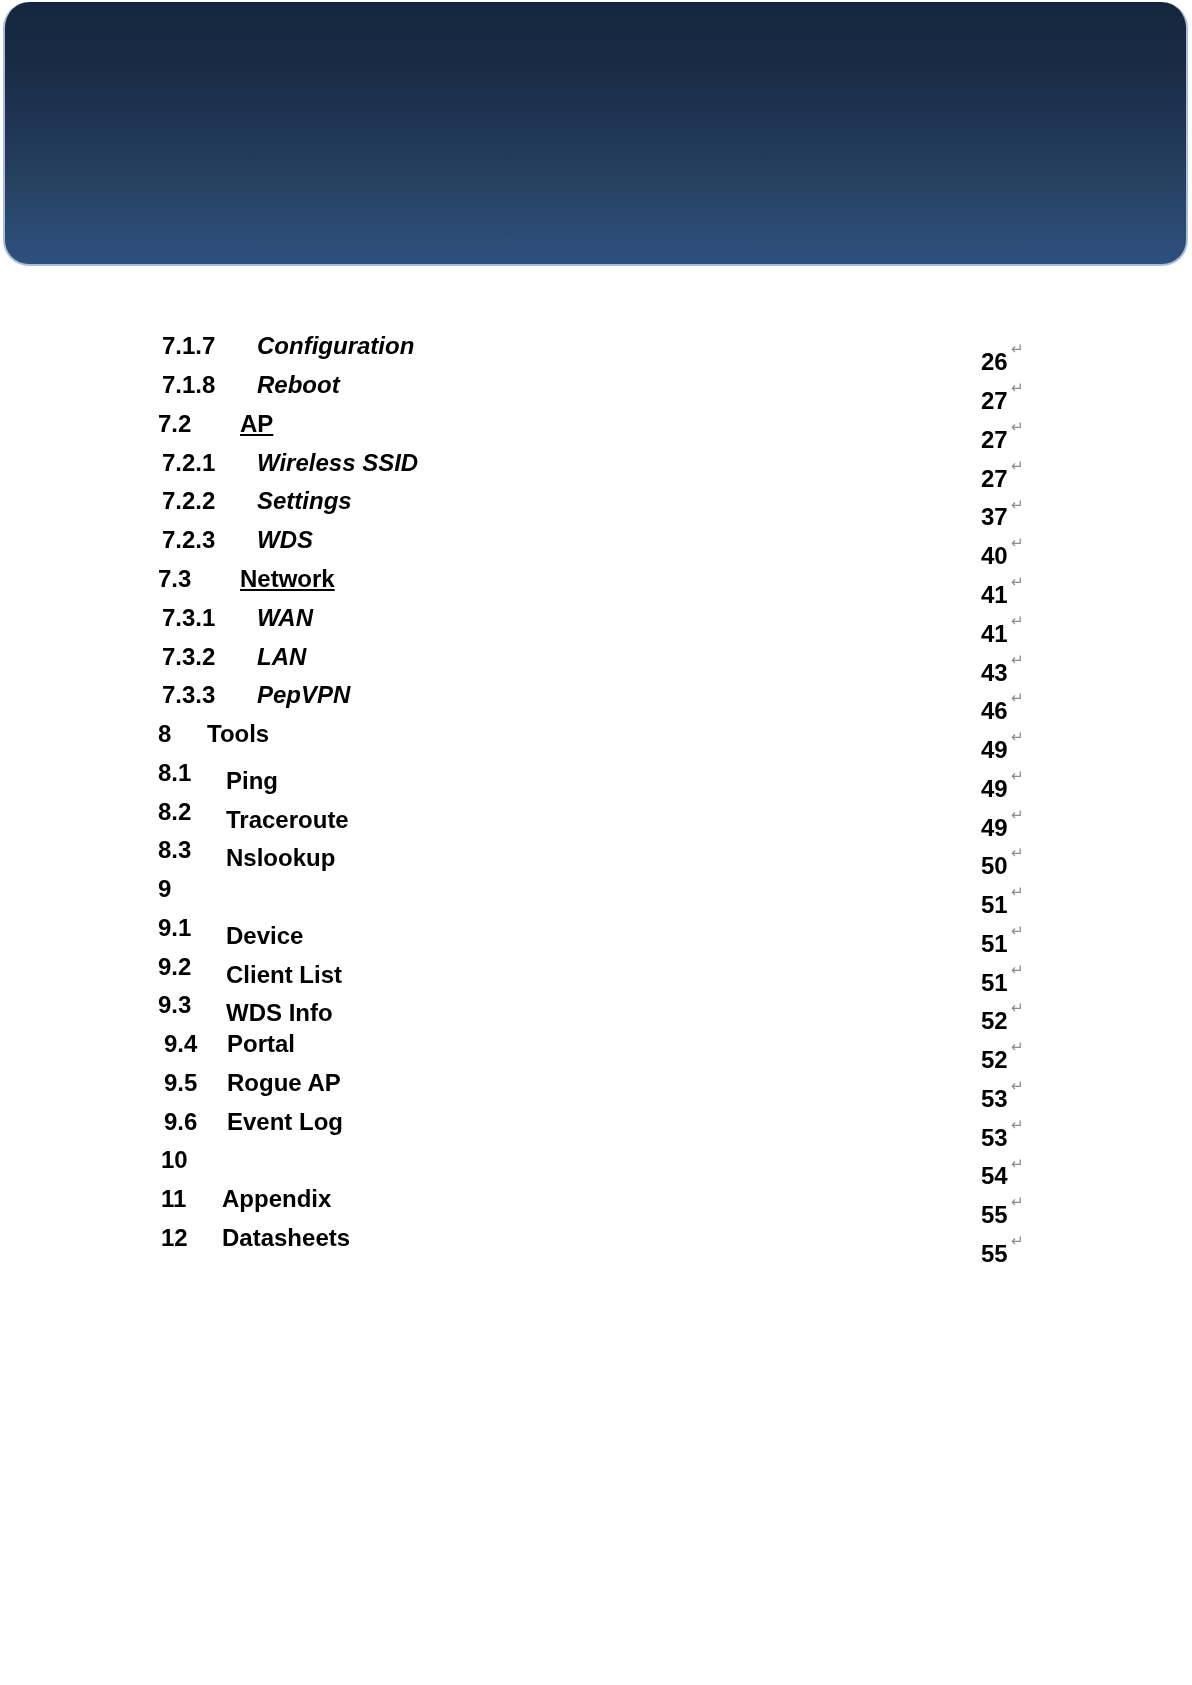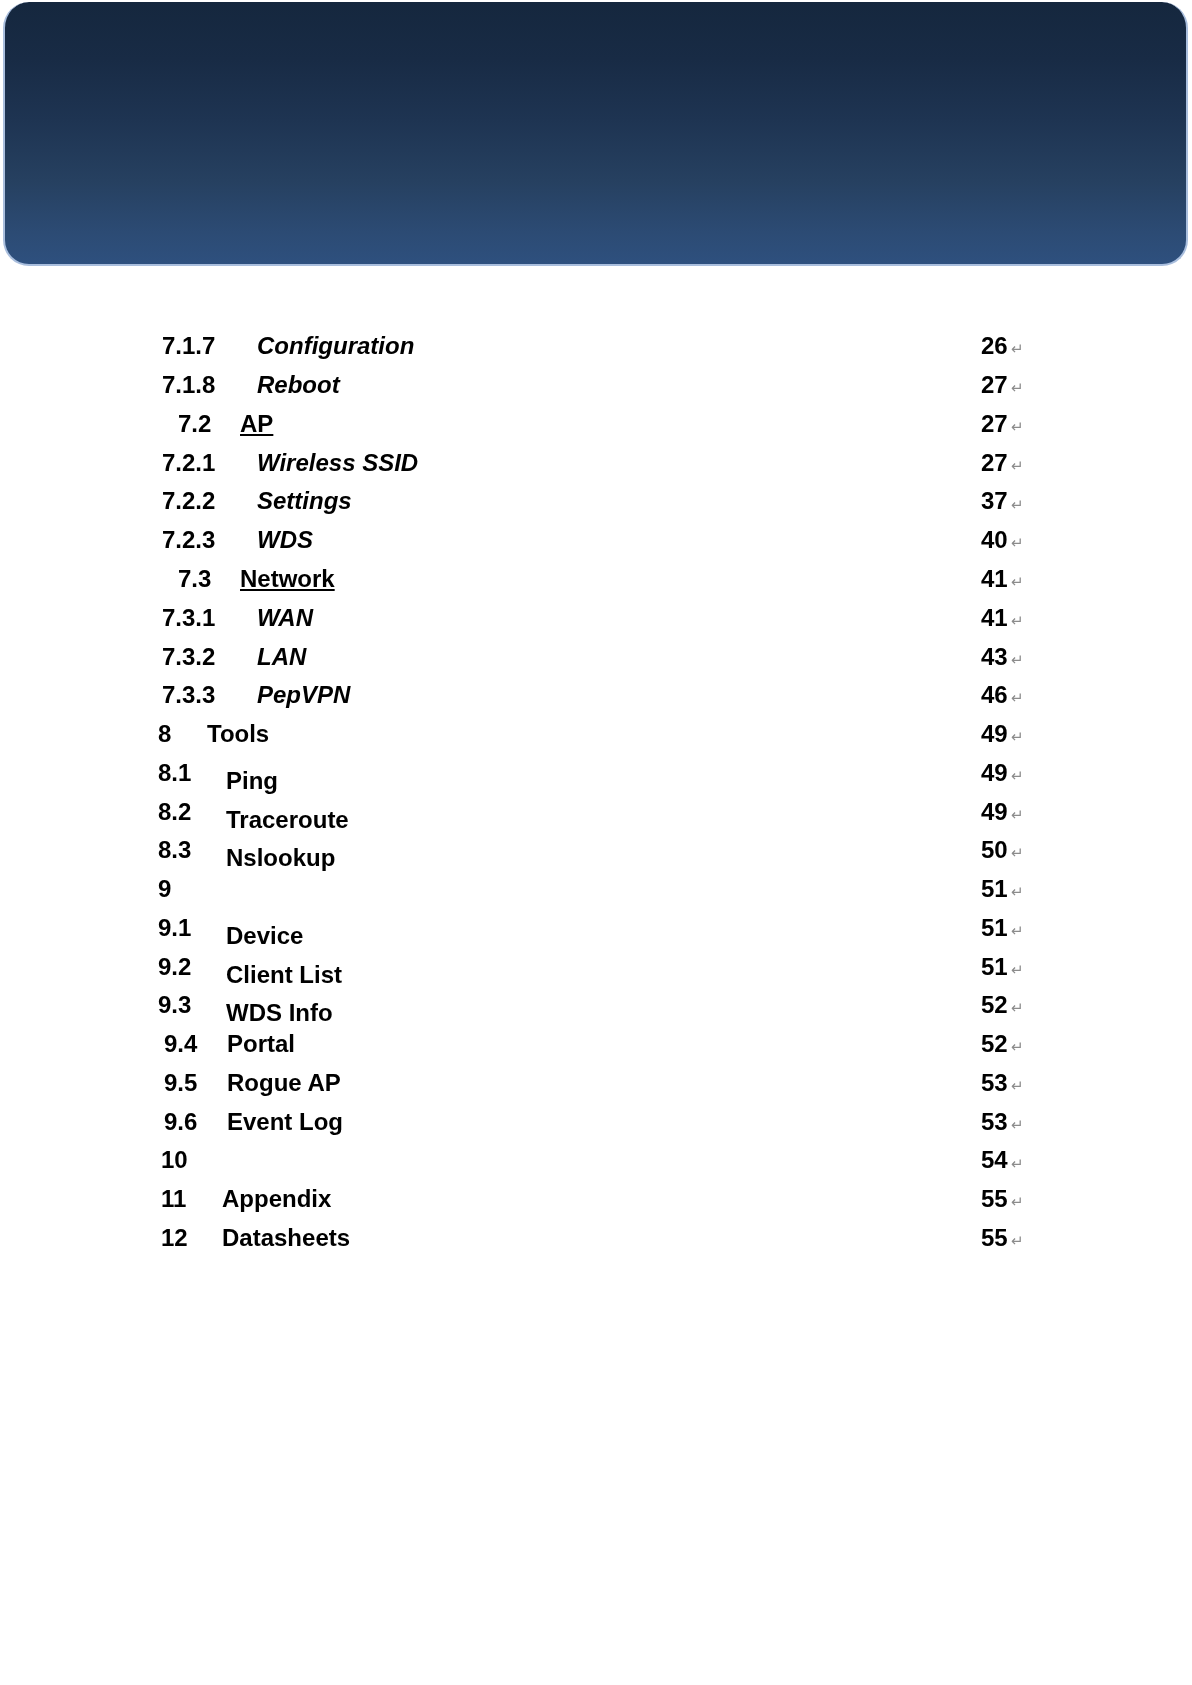--- a/index.html
+++ b/index.html
@@ -36,32 +36,32 @@
     font-size: 24px;
     font-weight: bold;
     color: #000000;
   }
   .toc-row span {
     position: absolute;
     top: 50%;
     transform: translateY(-50%);
     white-space: nowrap;
   }
-  .toc-row .page { left: 971px; }
+  .toc-row .page { left: 971px; margin-top: 16px; }
   .toc-row .ret {
     left: 1001px;
     font-size: 15px;
     font-weight: normal;
     color: #8c8c8c;
     top: 58%;
   }
   
   .l1  .num { left: 148px; }  .l1  .title { left: 197px; }
   .l1b .num { left: 151px; }  .l1b .title { left: 212px; }
-  .l2  .num { left: 168px; text-align: right; }  .l2  .title { left: 230px; text-decoration: underline; }
+  .l2  .num { left: 148px; text-align: right; }  .l2  .title { left: 230px; text-decoration: underline; }
   .l2b .num { left: 148px; }  .l2b .title { left: 216px; margin-top: 8px; }
   .l2c .num { left: 154px; }  .l2c .title { left: 217px; }
   .l3  .num { left: 152px; }  .l3  .title { left: 247px; font-style: italic; }
 
   
   .stray {
     position: absolute;
     left: 2px; top: 1668px;
     font-size: 24px;
     font-weight: bold;

